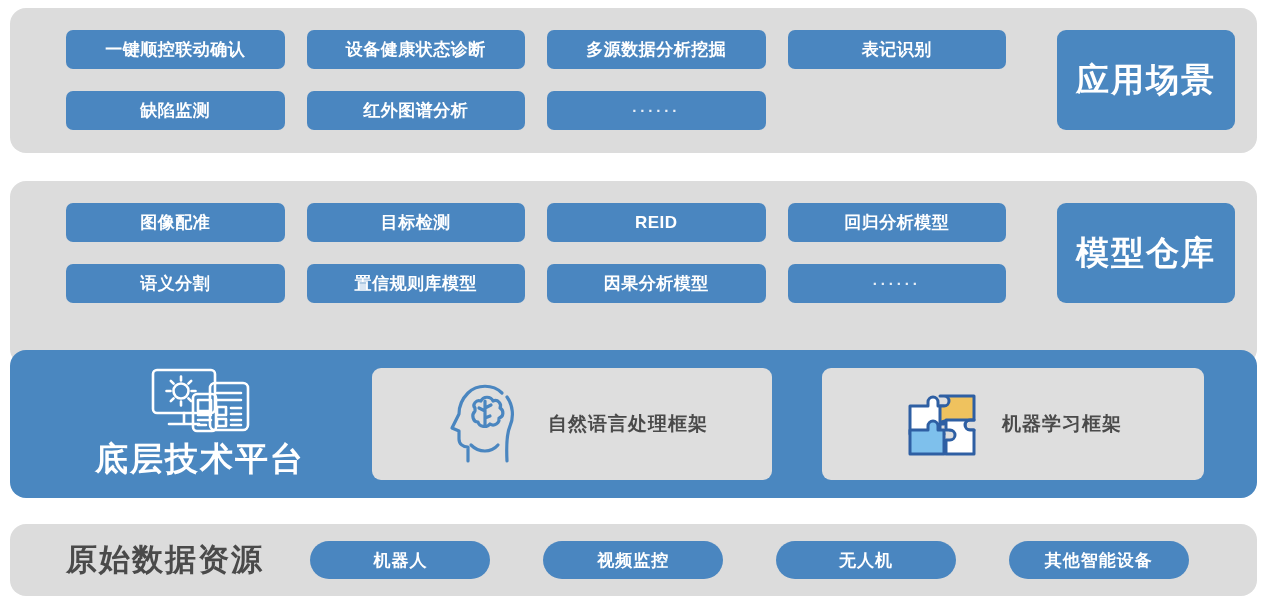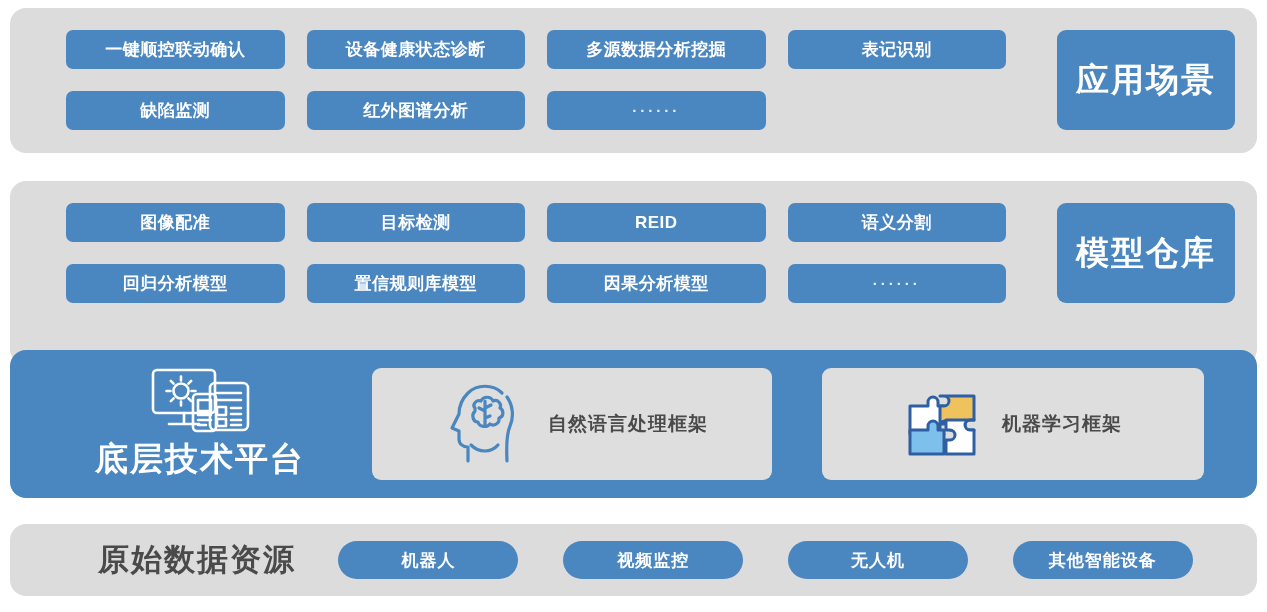--- a/index.html
+++ b/index.html
@@ -148,21 +148,21 @@
     user-select: none;
   }
   #fw-card-1 .fw-label { margin-left: 22px; }
 
   
   .data-inner {
     position: absolute;
     left: 0; top: 0; right: 0; bottom: 0;
     display: flex;
     align-items: center;
-    padding-left: 88px;
+    padding-left: 56px;
     padding-right: 42px;
     box-sizing: border-box;
   }
   .data-title {
     color: #4a4a4a;
     font-size: 31px;
     font-weight: bold;
     letter-spacing: 2px;
     white-space: nowrap;
     user-select: none;
@@ -207,22 +207,22 @@
       <div class="pill dots">······</div>
     </div>
     <div class="section-title">应用场景</div>
   </div>
 
   <div class="panel" id="row-models">
     <div class="pill-grid">
       <div class="pill">图像配准</div>
       <div class="pill">目标检测</div>
       <div class="pill">REID</div>
+      <div class="pill">回归分析模型</div>
       <div class="pill">语义分割</div>
-      <div class="pill">回归分析模型</div>
       <div class="pill">置信规则库模型</div>
       <div class="pill">因果分析模型</div>
       <div class="pill dots">······</div>
     </div>
     <div class="section-title">模型仓库</div>
   </div>
 
   <div class="panel blue" id="row-platform">
 
     <div class="platform-brand">

